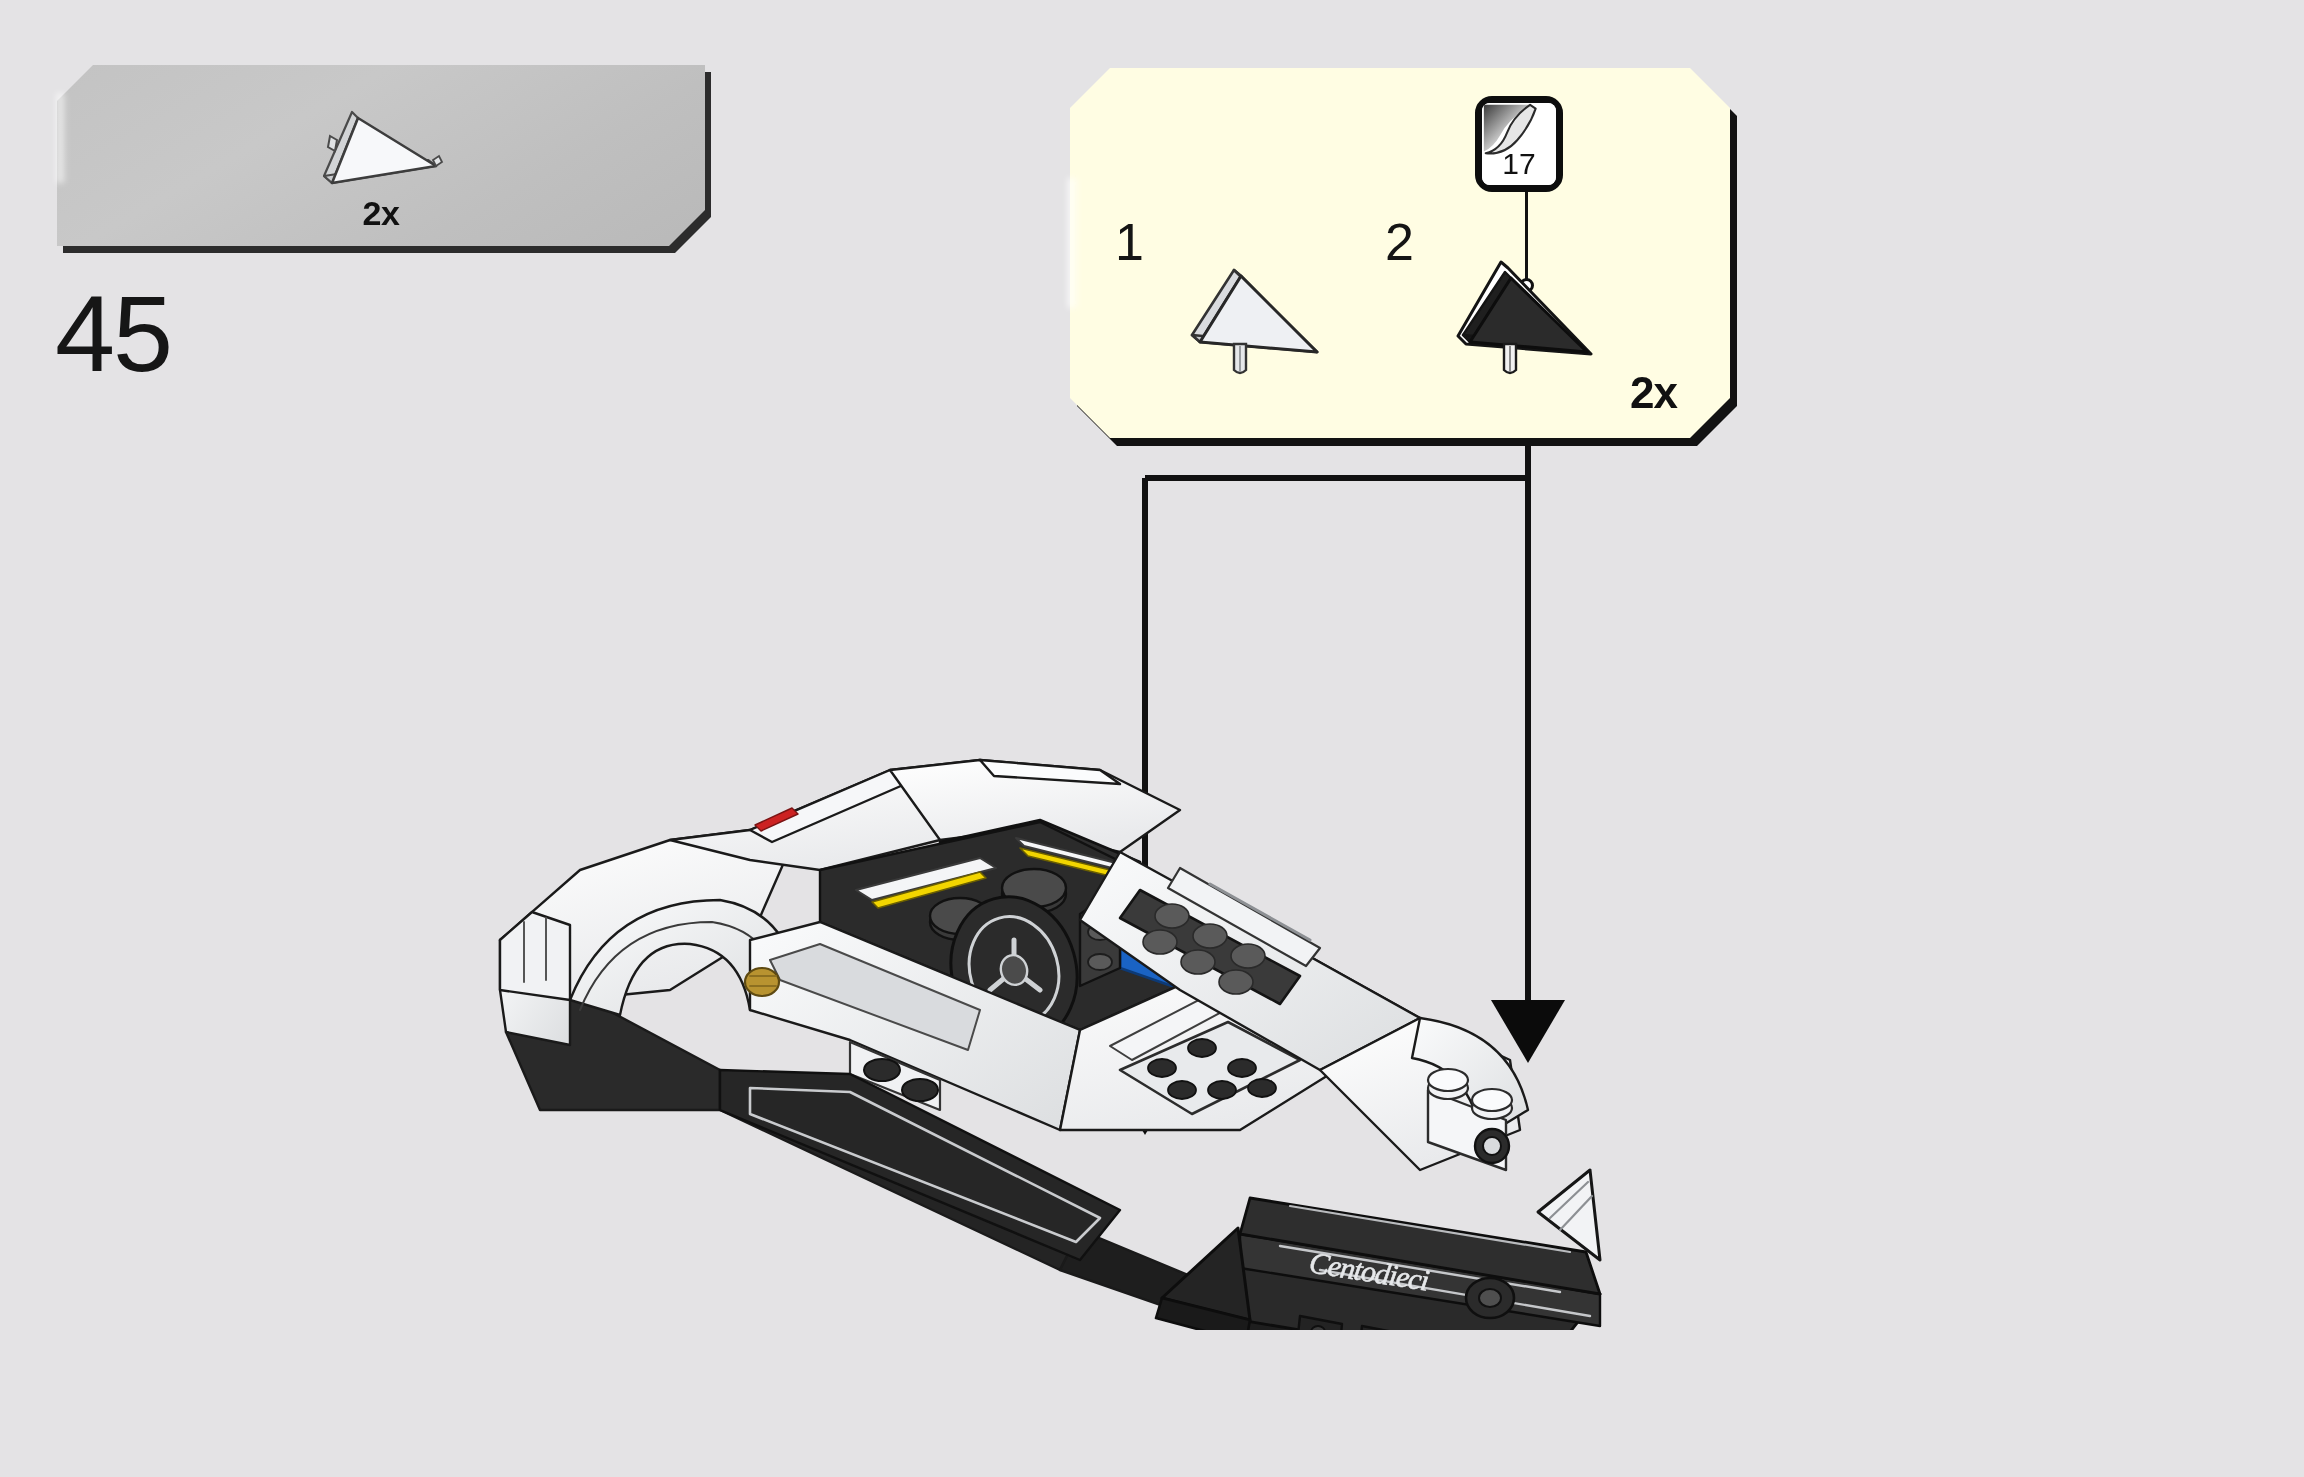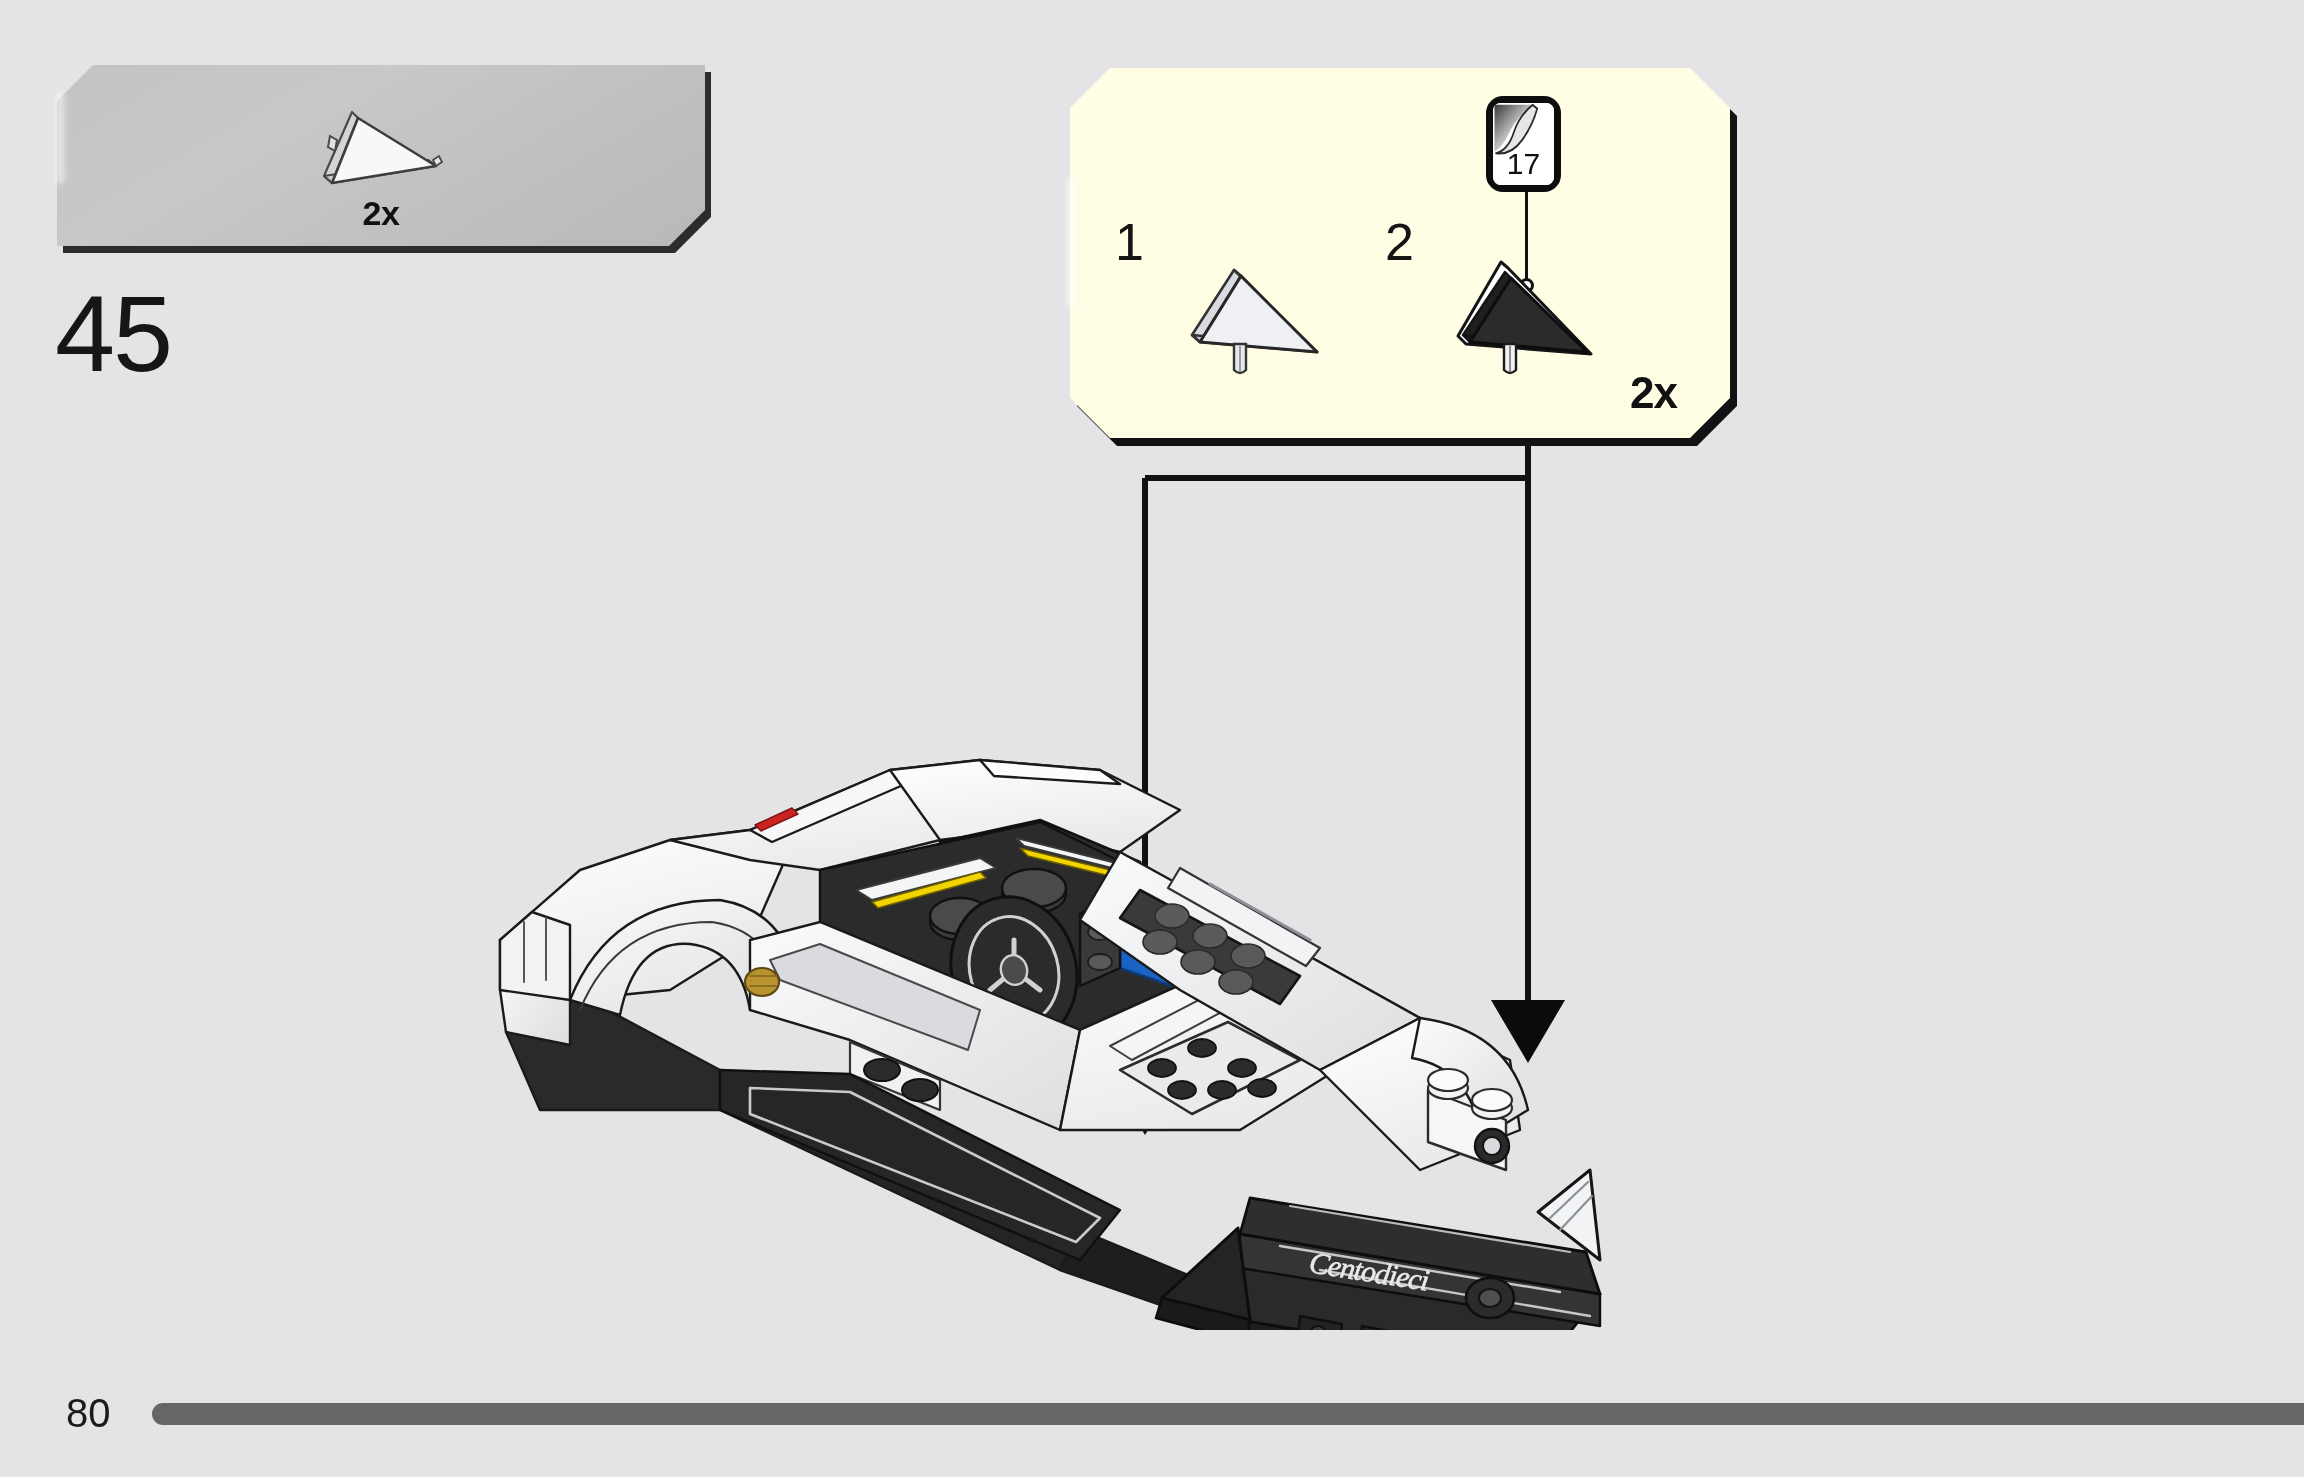--- a/index.html
+++ b/index.html
@@ -139,23 +139,23 @@
     position: absolute;
     font-size: 44px;
     font-weight: 700;
     color: #111;
     letter-spacing: -1px;
   }
 
   
   #sticker-badge {
     position: absolute;
-    left: 416px;
+    left: 405px;
     top: 28px;
-    width: 75px;
+    width: 88px;
     height: 96px;
     border-radius: 28px;
   }
   #sticker-badge .badge-outer {
     position: absolute;
     inset: 0;
     border: 7px solid #0d0d0d;
     border-radius: 17px;
     background: #fff;
     box-sizing: border-box;
@@ -509,18 +509,14 @@
 
       </g>
 
       <g transform="translate(888,802) rotate(9)">
         <text x="0" y="0" font-family="Liberation Serif, serif" font-style="italic" font-size="30" fill="#e6e8ea" stroke="#e6e8ea" stroke-width="0.6" letter-spacing="-1">Centodieci</text>
       </g>
 
     </svg>
   </div>
 
-  <div id="footer">
-    <div id="page-number">80</div>
-    <div id="progress-bar"></div>
-  </div>
 
 </div>
 
 </body></html>

